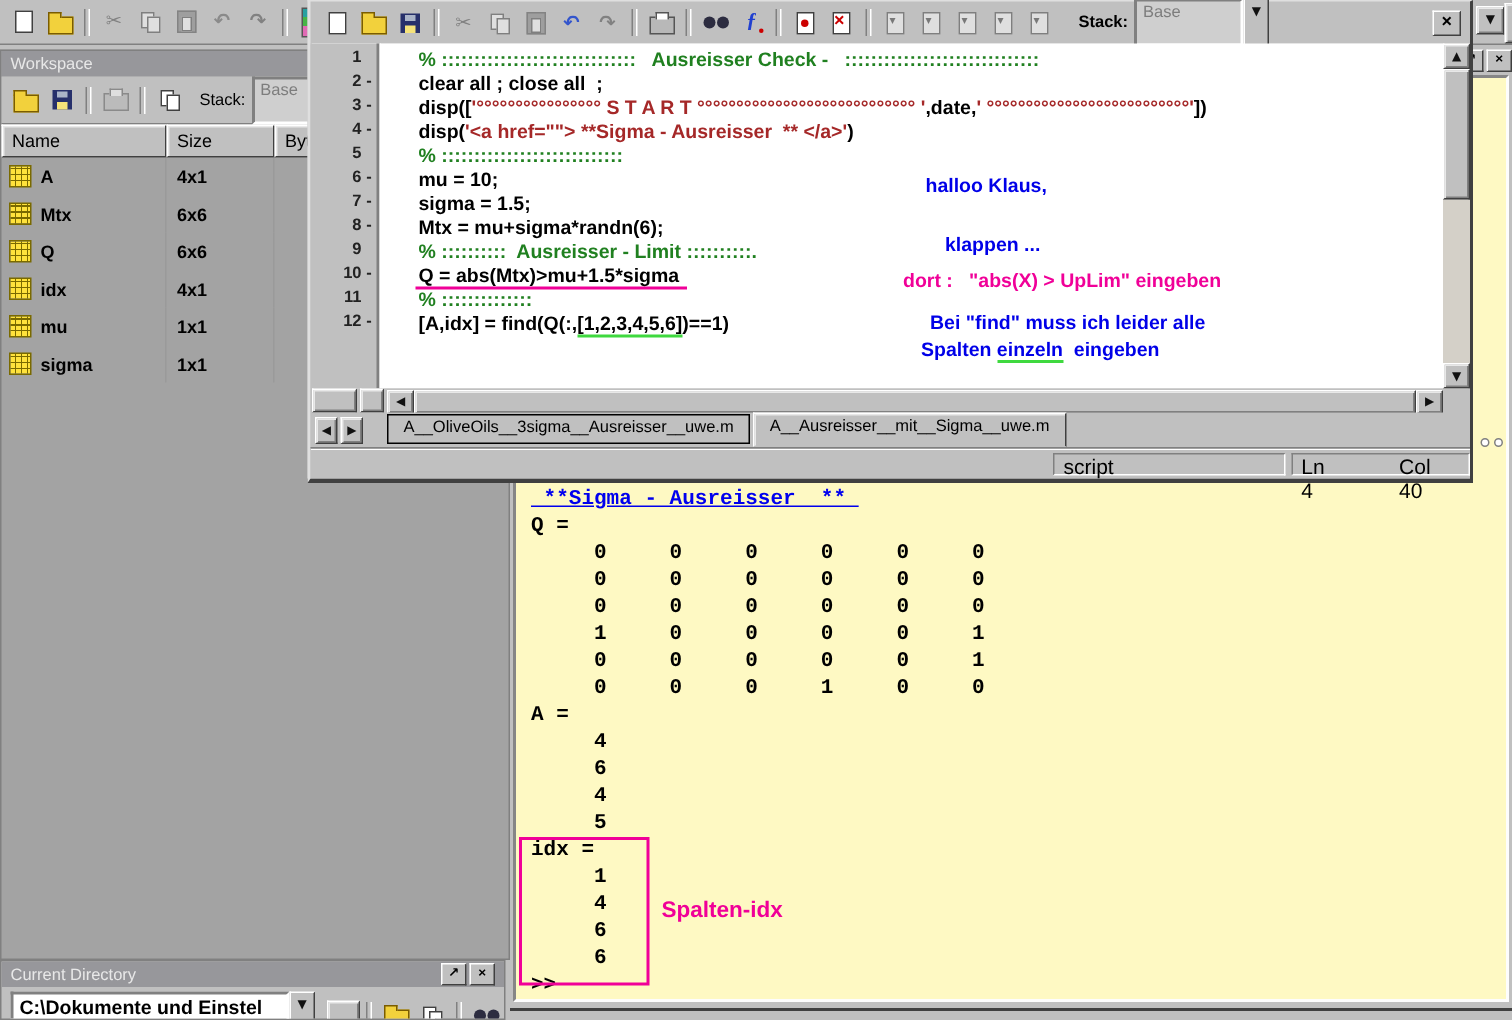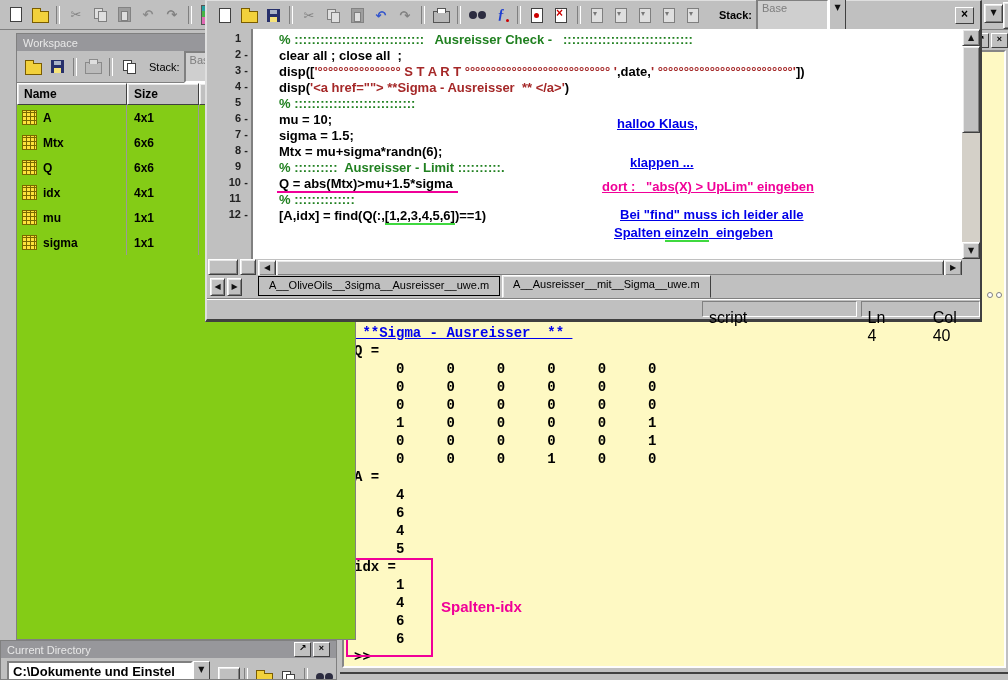--- a/index.html
+++ b/index.html
@@ -42,26 +42,26 @@
   .i-simulink{width:12px;height:18px;border:1px solid #555;
      background:linear-gradient(180deg,#27a0a0 0 30%,#46b446 30% 62%,#e06ab4 62% 100%);}
   .i-matrix{width:13px;height:13px;flex:0 0 auto;border:1px solid #7a6a00;
      background-image:repeating-linear-gradient(0deg,transparent 0 3px,#7a6a00 3px 4px),
                       repeating-linear-gradient(90deg,#ffe23c 0 3px,#7a6a00 3px 4px);}
   .arrgl{font-family:"DejaVu Sans",sans-serif;font-size:8px;color:#111;line-height:1;}
   
   #main-toolbar{position:absolute;left:0;top:0;width:1008px;height:30px;background:#c0c0c0;
      border-bottom:1px solid #808080;display:flex;align-items:center;padding-left:4px;box-sizing:border-box;}
   
-  #workspace{position:absolute;left:16px;top:33px;width:340px;height:607px;background:#84cc16;z-index:5;
+  #workspace{position:absolute;left:0;top:33px;width:340px;height:607px;background:#a3a3a3;z-index:5;
      border:1px solid #808080;box-sizing:border-box;}
   #ws-toolbar{height:31px;background:#c0c0c0;display:flex;align-items:center;padding-left:4px;
      border-bottom:1px solid #808080;}
   #ws-header{display:flex;height:22px;background:#c0c0c0;}
-  .ws-h{box-sizing:border-box;padding:3px 0 0 6px;font-weight:bold;font-size:12px;
+  .ws-h{box-sizing:border-box;padding:3px 0 0 6px;font-weight:normal;font-size:12px;
      border:1px solid;border-color:#fff #404040 #404040 #fff;box-shadow:inset 1px 1px 0 #e8e8e8;}
   .ws-row{display:flex;height:25px;align-items:center;font-weight:bold;font-size:12px;}
   .ws-cell-name{width:110px;box-sizing:border-box;padding-left:5px;display:flex;align-items:center;gap:6px;
      border-right:1px solid #9a9a9a;height:100%;}
   .ws-cell-size{width:72px;box-sizing:border-box;padding-left:7px;border-right:1px solid #9a9a9a;height:100%;
      display:flex;align-items:center;}
   .combo{display:flex;align-items:center;height:32px;box-sizing:border-box;}
   .combo .fld{flex:1;height:100%;background:#cfcfcf;border:2px solid;border-color:#808080 #fff #fff #808080;
      box-sizing:border-box;color:#7d7d7d;padding:1px 4px;font-size:11px;overflow:hidden;white-space:nowrap;}
   .combo .dn{width:17px;height:100%;box-sizing:border-box;background:#c0c0c0;border:1px solid;
@@ -75,37 +75,37 @@
   #gutter{width:46px;background:#c0c0c0;border-right:2px solid;border-color:#808080;box-shadow:1px 0 0 #fff;
      padding-top:3px;box-sizing:border-box;}
   .gline{height:16px;font:bold 11px "Liberation Sans",sans-serif;color:#222;display:flex;justify-content:flex-end;}
   .gnum{text-align:right;} .gdash{width:10px;text-align:center;}
   #code-area{flex:1;background:#fff;position:relative;overflow:hidden;}
   #code-lines{position:absolute;left:26px;top:3px;white-space:pre;}
   .cline{height:16px;font:bold 13px "Liberation Sans",sans-serif;}
   .c-com{color:#208020;} .c-str{color:#A52828;} 
   .u-mag{border-bottom:2px solid #F00098;padding:0 5px 0 2px;margin-left:-2px;}
   .u-grn{border-bottom:2px solid #3FD93F;}
-  .anno{position:absolute;font:bold 13px "Liberation Sans",sans-serif;white-space:pre;z-index:3;text-decoration:underline;}
+  .anno{position:absolute;font:bold 13px "Liberation Sans",sans-serif;white-space:pre;z-index:3;}
   .anno-blue{color:#0000E8;} .anno-magenta{color:#F00098;}
   #ed-vscroll{width:18px;background:#d4d0c8;display:flex;flex-direction:column;}
   .sbtn{height:15px;display:flex;align-items:center;justify-content:center;}
   #ed-vthumb{height:85px;margin:0;}
   #ed-hscrollrow{position:absolute;left:0;top:258px;right:0;height:16px;display:flex;align-items:center;background:#c0c0c0;}
   #ed-hscroll{flex:1;display:flex;height:14px;margin-right:18px;}
   .hbtn{width:16px;height:14px;display:flex;align-items:center;justify-content:center;}
   #ed-tabsrow{position:absolute;left:0;top:274px;right:0;height:23px;display:flex;align-items:flex-end;background:#c0c0c0;padding-left:3px;box-sizing:border-box;}
   .tabbtn{width:13px;height:16px;margin-bottom:2px;display:flex;align-items:center;justify-content:center;}
   .tab{font-size:11px;padding:2px 10px 3px 10px;margin-left:2px;white-space:nowrap;}
   .tab.plain{border:1px solid #000;background:#c0c0c0;height:13px;margin-bottom:2px;}
   .tab.active{border:1px solid;border-color:#fff #404040 #c0c0c0 #fff;background:#c0c0c0;height:16px;box-shadow:inset 1px 1px 0 #e8e8e8;}
   #ed-status{position:absolute;left:0;top:297px;right:0;height:20px;background:#c0c0c0;
      border-top:1px solid #808080;box-shadow:inset 0 1px 0 #fff;display:flex;align-items:center;}
   .stbox{height:15px;box-sizing:border-box;border:1px solid;border-color:#808080 #fff #fff #808080;
-     font-size:16px;padding:7px 6px;}
+     font-size:14px;padding:0 6px;}
   
   #cmdwin{position:absolute;left:340px;top:30px;width:668px;height:644px;background:#c0c0c0;z-index:4;
      border-bottom:2px solid #404040;box-sizing:border-box;}
   #cmd-title{height:20px;display:flex;justify-content:flex-end;align-items:center;padding-right:0px;}
   #cmd-content{position:absolute;left:2px;top:20px;width:664px;height:618px;background:#fef9c3;
      border:2px solid;border-color:#868686 #fdfdfd #fdfdfd #868686;box-sizing:border-box;overflow:hidden;}
   #cmd-lines{position:absolute;left:10px;top:273px;white-space:pre;
      font:bold 14px "Liberation Mono","DejaVu Sans Mono",monospace;}
   .cmd-line{height:18px;}
   .cmd-link{color:#0000EE;text-decoration:underline;}

